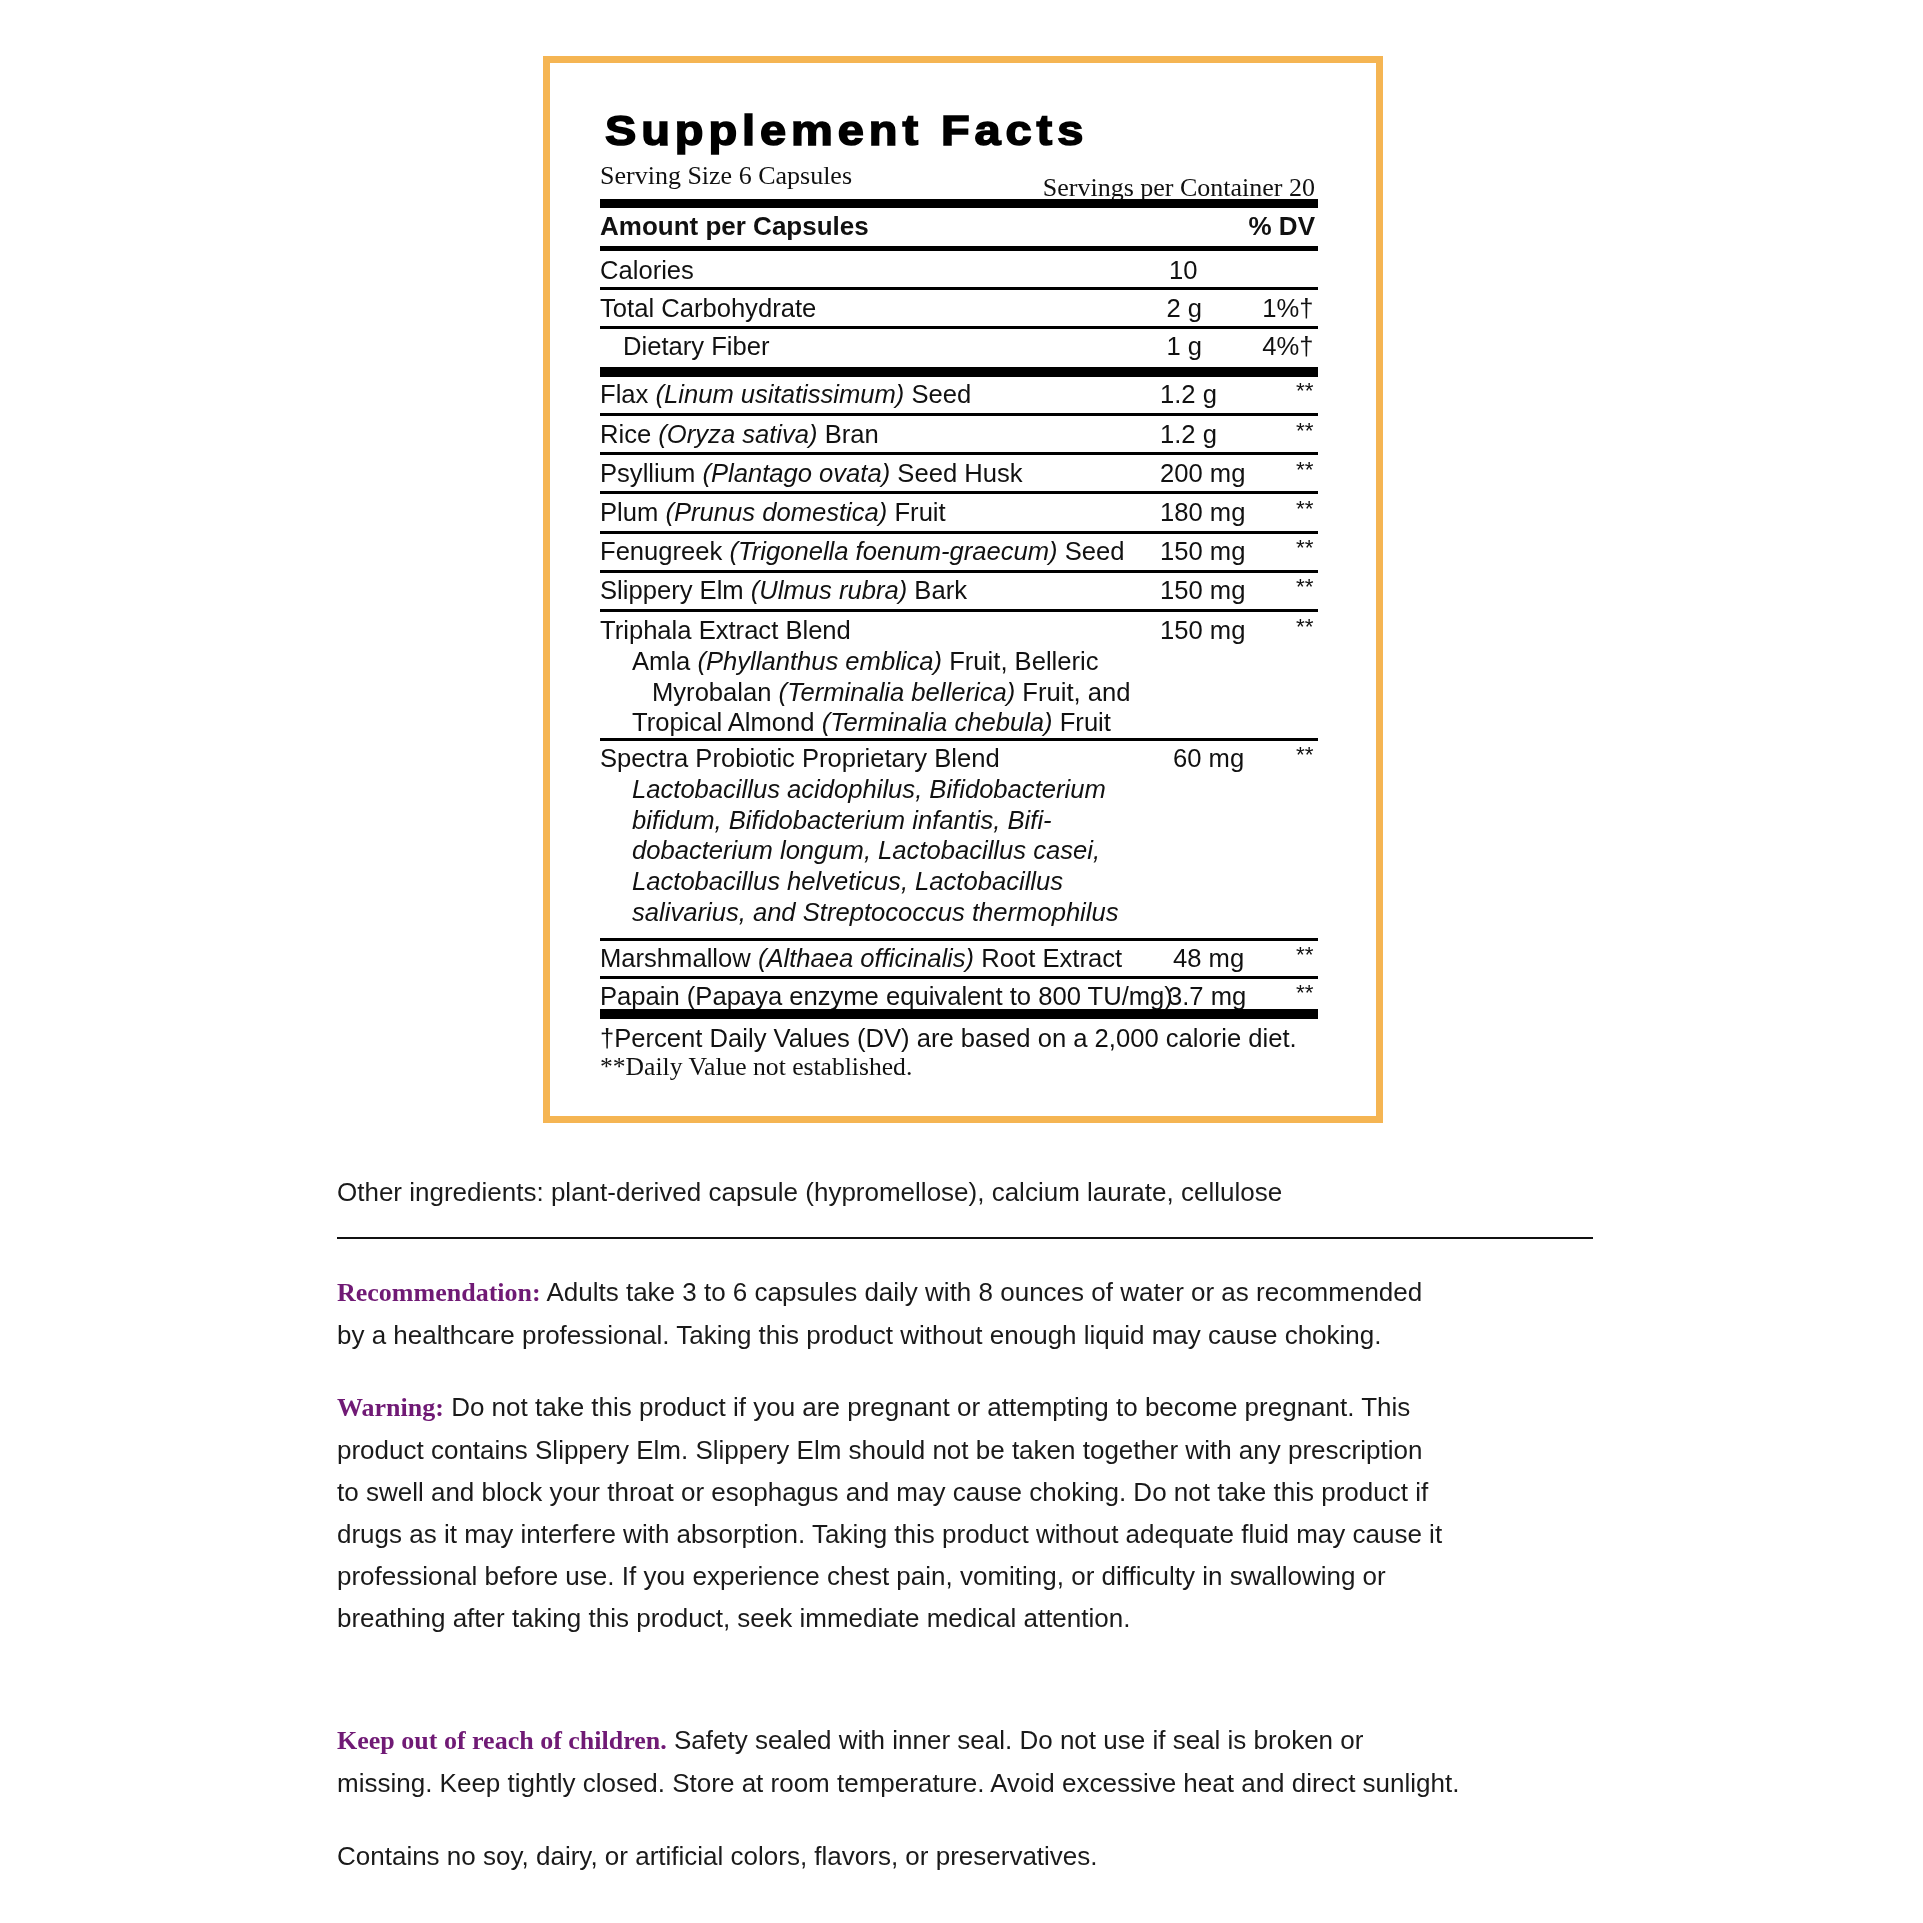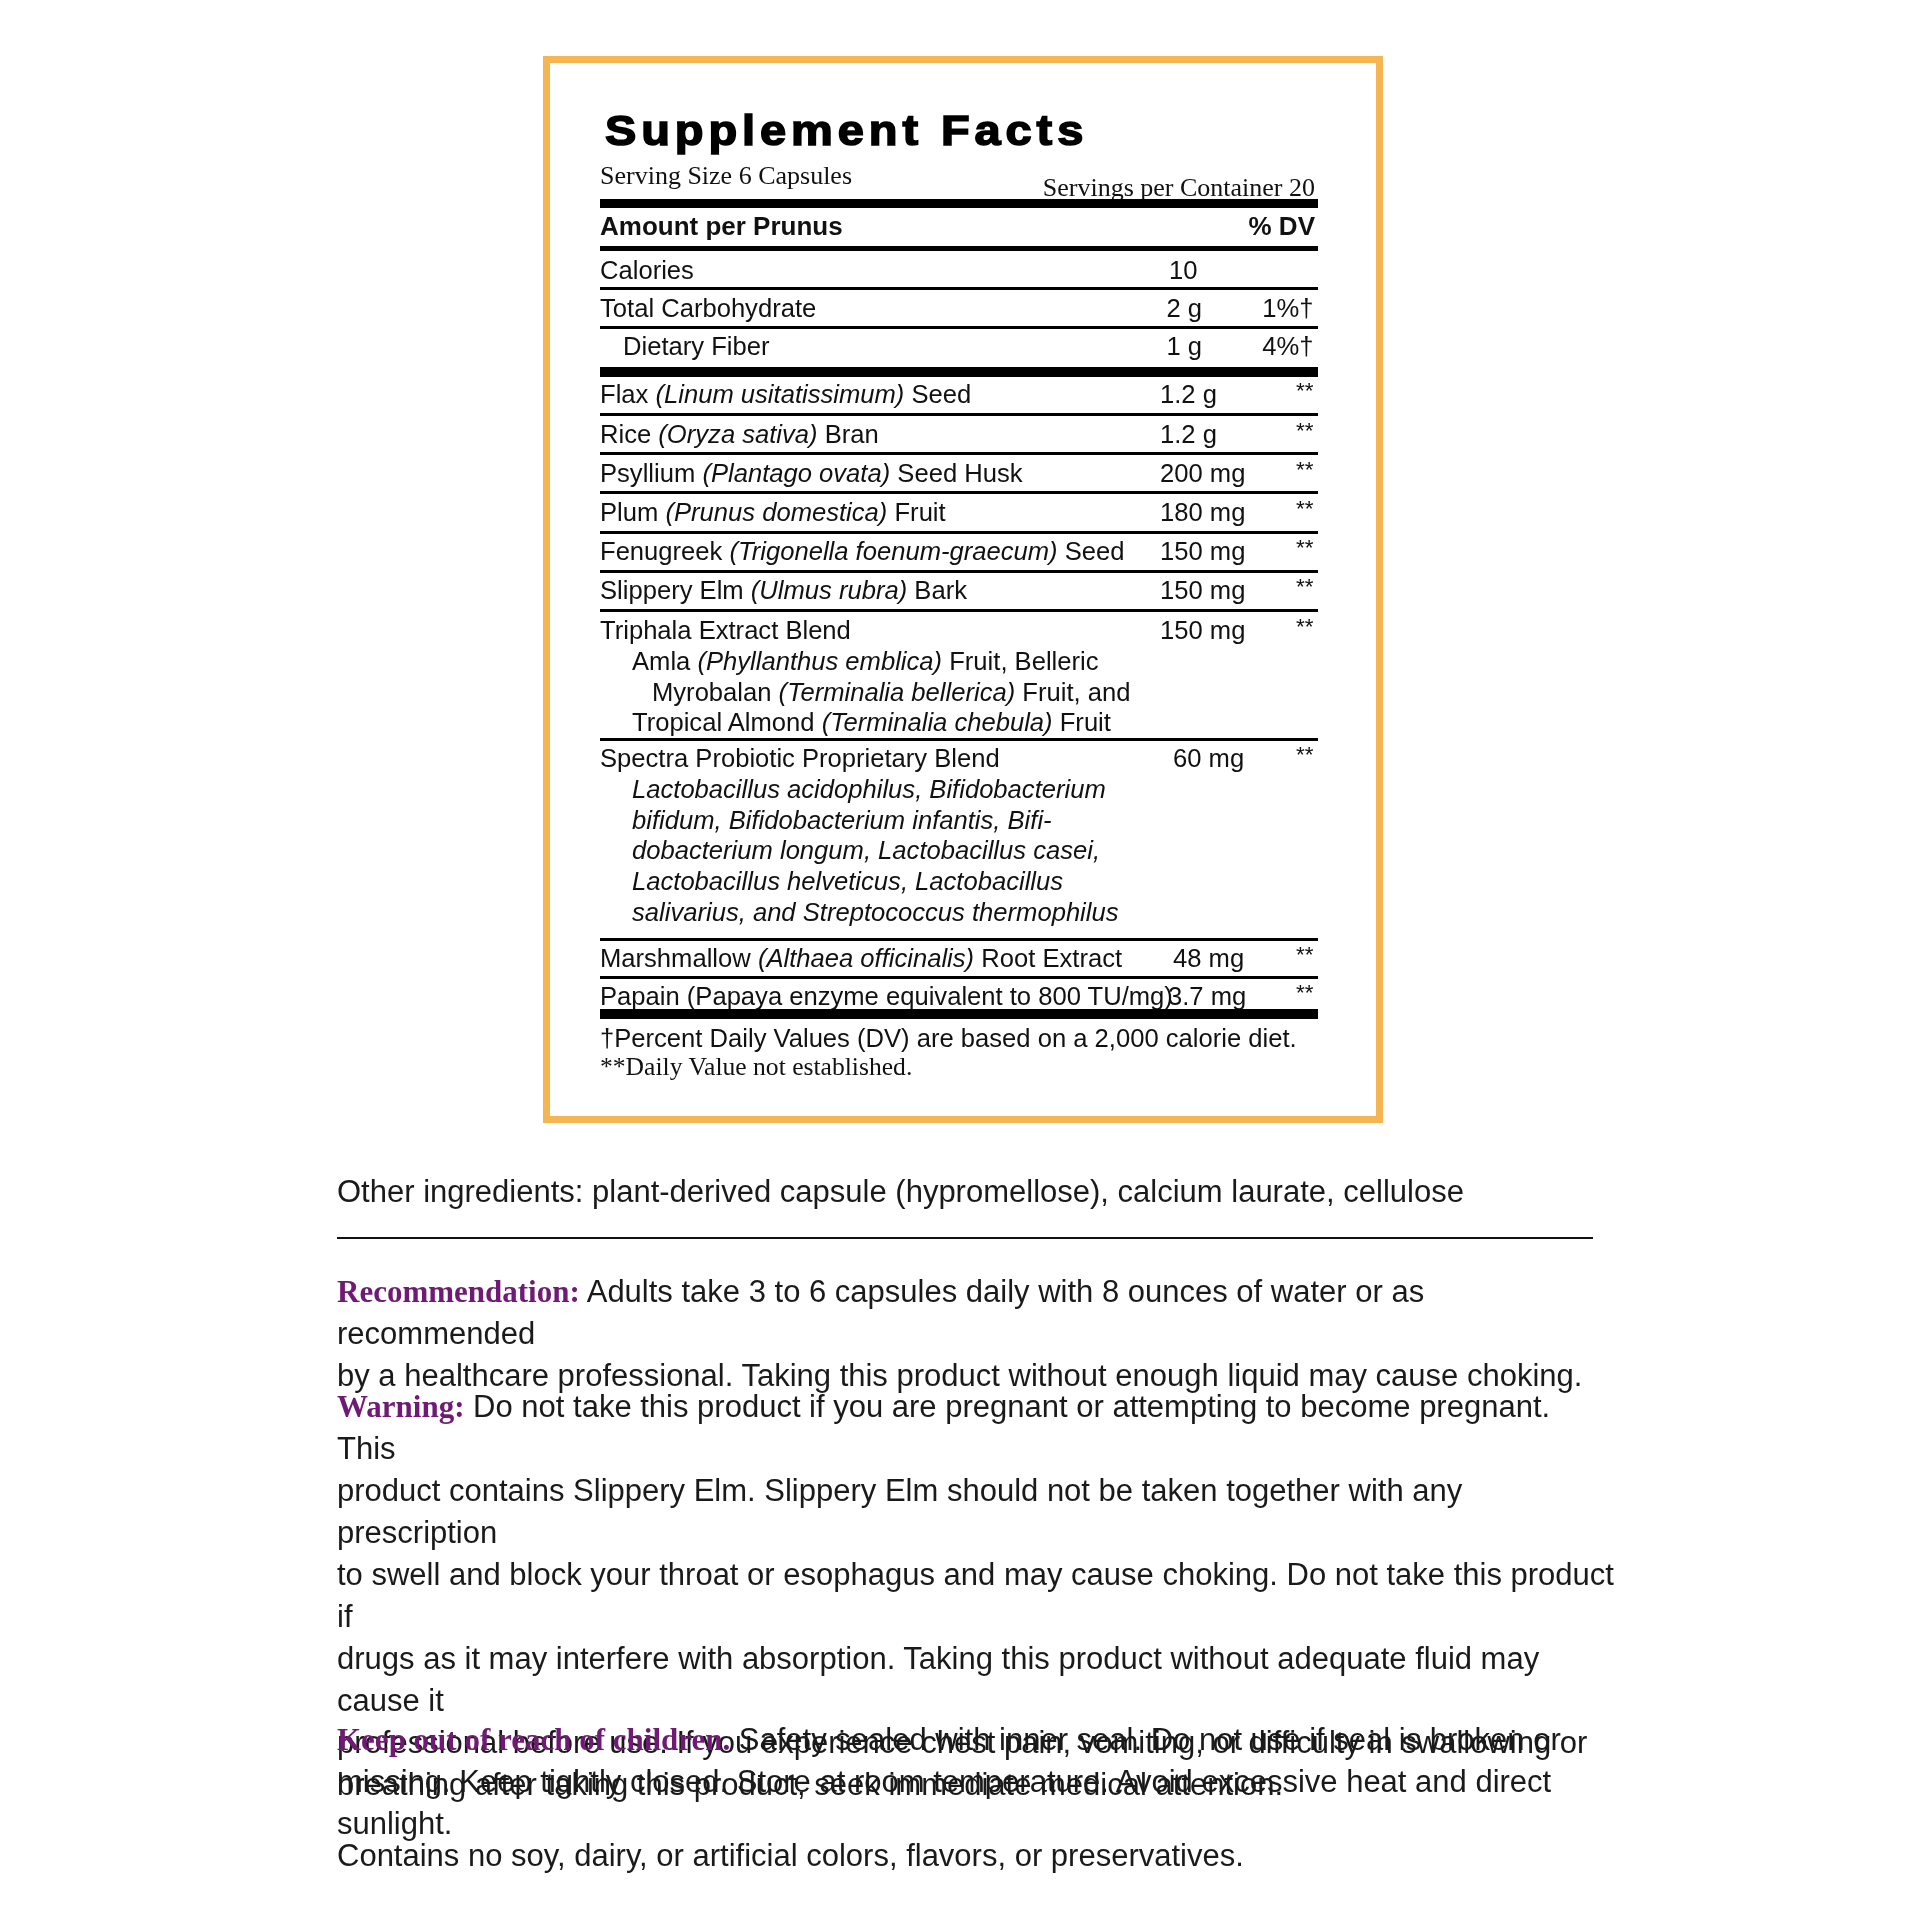--- a/index.html
+++ b/index.html
@@ -33,41 +33,41 @@
     .row .sub { position: absolute; left: 32px; white-space: nowrap; }
     .row i, .row .it { font-style: italic; }
 
     .hdr { position: absolute; left: 600px; top: 210px; width: 718px; height: 33px;
            font-size: 26px; line-height: 33px; font-weight: bold; }
     .hdr .r { position: absolute; right: 3px; top: 0; }
     .hdr .l { position: absolute; left: 0; top: 0; }
 
     .foot { position: absolute; left: 600px; width: 721px; font-size: 25.6px; line-height: 30px; white-space: nowrap; }
 
-    .body-text { position: absolute; left: 337px; width: 1278px; font-size: 31px;
+    .body-text { position: absolute; left: 337px; width: 1278px; font-size: 26px;
                  line-height: 42px; color: #1a1a1a; font-weight: normal; }
     .body-text b { font-weight: bold; color: #701a75; font-family: Liberation Serif, serif; }
     .rule { position: absolute; left: 337px; top: 1237px; width: 1256px; height: 2.3px; background: #111; }
   </style>
 </head>
 <body>
 
 <div class="panel"></div>
 
 <div class="title">Supplement Facts</div>
 
 <div class="serving">
   <span class="l">Serving Size 6 Capsules</span>
   <span class="r">Servings per Container 20</span>
 </div>
 
 <div class="bar" style="top:199px;height:9px;"></div>
 
 <div class="hdr">
-  <span class="l">Amount per Prunus</span>
+  <span class="l">Amount per Capsules</span>
   <span class="r">% DV</span>
 </div>
 <div class="bar med" style="top:246px;"></div>
 
 <div class="row" style="top:255px;">
   <span class="name">Calories</span>
   <span class="amt" style="left:569px;">10</span>
 </div>
 <div class="bar thin" style="top:287px;"></div>
 

